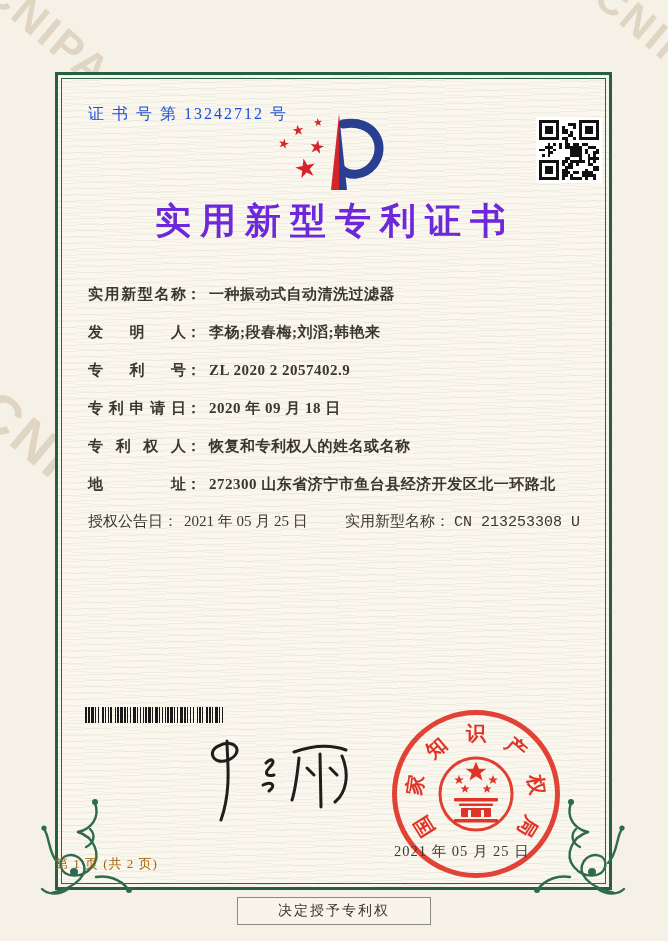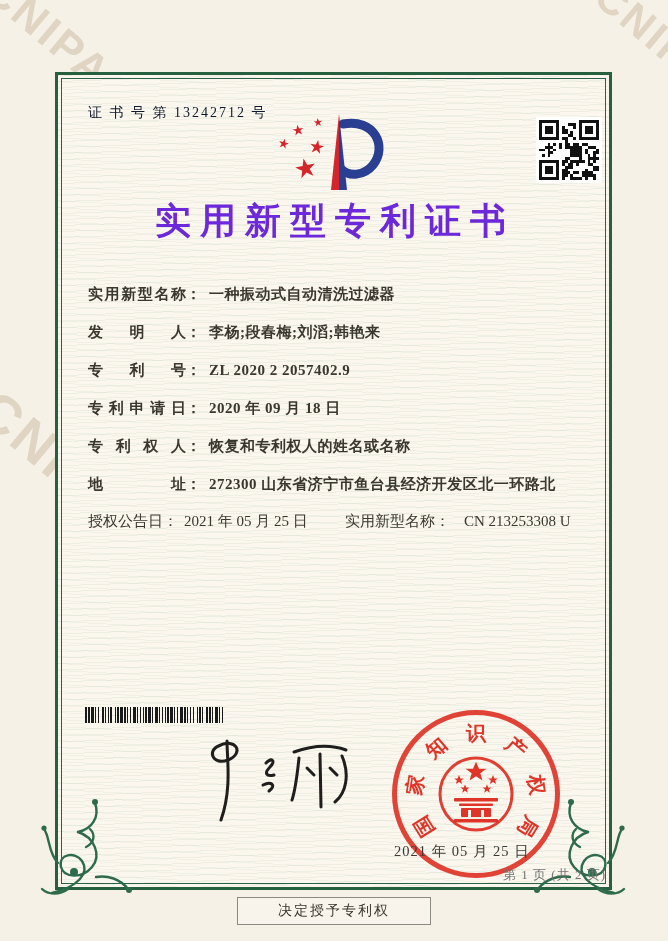--- a/index.html
+++ b/index.html
@@ -27,21 +27,21 @@
     background:
       repeating-linear-gradient(178deg, rgba(150,180,150,0.13) 0 1px, rgba(0,0,0,0) 1px 6px),
       repeating-linear-gradient(183deg, rgba(150,180,150,0.10) 0 1px, rgba(0,0,0,0) 1px 7px),
       #fbf7ee;
   }
   .frame-inner{position:absolute;inset:3px;border:1px solid #2a6247;pointer-events:none;}
   .flourish{position:absolute;width:112px;height:120px;}
   .flourish.bl{left:38px;bottom:44px;}
   .flourish.br{right:40px;bottom:44px;transform:scaleX(-1);}
   
-  .certno{position:absolute;left:88px;top:104px;font-size:14px;letter-spacing:2px;color:#0f172a;}
+  .certno{position:absolute;left:88px;top:104px;font-size:16px;letter-spacing:2px;color:#1d4ed8;}
   .logo{position:absolute;left:276px;top:110px;width:120px;height:92px;}
   .logo .star{position:absolute;color:#d4252b;line-height:1;}
   .qr{position:absolute;left:536px;top:117px;width:66px;height:66px;background:#fff;padding:3px;box-sizing:border-box;}
   .title{
     position:absolute;left:55px;top:197px;width:551px;text-align:center;
     font-size:36px;font-weight:bold;color:#6d28d9;letter-spacing:9px;text-indent:9px;
   }
   .fields{position:absolute;left:88px;top:284px;width:500px;font-size:15px;color:#3a372f;}
   .frow{height:38px;line-height:20px;white-space:nowrap;font-weight:bold;}
   .flabel{display:inline-block;width:98px;text-align:justify;text-align-last:justify;vertical-align:top;}
@@ -55,21 +55,21 @@
     text-align:justify;
   }
   .paras p{margin:0;text-indent:2em;}
   .barcode{position:absolute;left:85px;top:707px;height:16px;font-size:0;white-space:nowrap;}
   .signer{position:absolute;left:88px;top:758px;font-family:"Liberation Sans",sans-serif;font-size:16px;color:#2c2b28;line-height:28px;}
   .signature{position:absolute;left:190px;top:733px;width:175px;height:90px;}
   .seal{position:absolute;left:392px;top:710px;width:168px;height:168px;}
   .seal-ring{position:absolute;inset:0;border:5px solid rgba(221,42,29,0.88);border-radius:50%;}
   .seal-emblem{position:absolute;left:50%;top:50%;transform:translate(-50%,-50%);}
   .seal-date{position:absolute;left:394px;top:842px;font-size:14.5px;color:#3c3a35;letter-spacing:1px;z-index:5;}
-  .pagefoot{position:absolute;left:55px;top:855px;width:551px;text-align:right;font-size:13px;color:#737373;letter-spacing:1px;margin-top:11px;}
+  .pagefoot{position:absolute;left:55px;top:855px;width:551px;text-align:left;font-size:13px;color:#a16207;letter-spacing:1px;}
   .contnote{
     position:absolute;left:50%;top:897px;transform:translateX(-50%);
     border:1px solid #8a8a80;padding:4px 40px;font-size:14px;color:#3a372f;letter-spacing:2px;background:rgba(251,247,238,0.6);
   }
 </style>
 </head>
 <body>
 
 <div class="page">
 
@@ -283,21 +283,21 @@
       <span class="flabel">专利权人</span><span class="fcolon">：</span><span class="fvalue">恢复和专利权人的姓名或名称</span>
     </div>
     <div class="frow">
       <span class="flabel">地址</span><span class="fcolon">：</span><span class="fvalue">272300 山东省济宁市鱼台县经济开发区北一环路北</span>
     </div>
   </div>
 
   <div class="grantrow">
     <span>授权公告日</span><span>：</span><span style="margin-left:6px;">2021 年 05 月 25 日</span>
     <span class="grant2">
-      <span>实用新型名称</span><span>：</span><span style="margin-left:14px;">CN 213253308 U</span>
+      <span>实用新型名称</span><span>：</span><span style="margin-left:4px;font-family:Liberation Mono, monospace;">CN 213253308 U</span>
     </span>
   </div>
 
 
   <div class="barcode"><i style="display: inline-block; height: 100%; width: 2px; background: rgb(25, 25, 25);"></i><i style="display: inline-block; height: 100%; width: 1px; background: transparent;"></i><i style="display: inline-block; height: 100%; width: 2px; background: rgb(25, 25, 25);"></i><i style="display: inline-block; height: 100%; width: 1px; background: transparent;"></i><i style="display: inline-block; height: 100%; width: 3px; background: rgb(25, 25, 25);"></i><i style="display: inline-block; height: 100%; width: 1px; background: transparent;"></i><i style="display: inline-block; height: 100%; width: 1px; background: rgb(25, 25, 25);"></i><i style="display: inline-block; height: 100%; width: 2px; background: transparent;"></i><i style="display: inline-block; height: 100%; width: 1px; background: rgb(25, 25, 25);"></i><i style="display: inline-block; height: 100%; width: 3px; background: transparent;"></i><i style="display: inline-block; height: 100%; width: 2px; background: rgb(25, 25, 25);"></i><i style="display: inline-block; height: 100%; width: 1px; background: transparent;"></i><i style="display: inline-block; height: 100%; width: 1px; background: rgb(25, 25, 25);"></i><i style="display: inline-block; height: 100%; width: 2px; background: transparent;"></i><i style="display: inline-block; height: 100%; width: 1px; background: rgb(25, 25, 25);"></i><i style="display: inline-block; height: 100%; width: 1px; background: transparent;"></i><i style="display: inline-block; height: 100%; width: 2px; background: rgb(25, 25, 25);"></i><i style="display: inline-block; height: 100%; width: 3px; background: transparent;"></i><i style="display: inline-block; height: 100%; width: 1px; background: rgb(25, 25, 25);"></i><i style="display: inline-block; height: 100%; width: 1px; background: transparent;"></i><i style="display: inline-block; height: 100%; width: 2px; background: rgb(25, 25, 25);"></i><i style="display: inline-block; height: 100%; width: 1px; background: transparent;"></i><i style="display: inline-block; height: 100%; width: 3px; background: rgb(25, 25, 25);"></i><i style="display: inline-block; height: 100%; width: 1px; background: transparent;"></i><i style="display: inline-block; height: 100%; width: 2px; background: rgb(25, 25, 25);"></i><i style="display: inline-block; height: 100%; width: 1px; background: transparent;"></i><i style="display: inline-block; height: 100%; width: 1px; background: rgb(25, 25, 25);"></i><i style="display: inline-block; height: 100%; width: 2px; background: transparent;"></i><i style="display: inline-block; height: 100%; width: 1px; background: rgb(25, 25, 25);"></i><i style="display: inline-block; height: 100%; width: 2px; background: transparent;"></i><i style="display: inline-block; height: 100%; width: 3px; background: rgb(25, 25, 25);"></i><i style="display: inline-block; height: 100%; width: 1px; background: transparent;"></i><i style="display: inline-block; height: 100%; width: 1px; background: rgb(25, 25, 25);"></i><i style="display: inline-block; height: 100%; width: 2px; background: transparent;"></i><i style="display: inline-block; height: 100%; width: 1px; background: rgb(25, 25, 25);"></i><i style="display: inline-block; height: 100%; width: 2px; background: transparent;"></i><i style="display: inline-block; height: 100%; width: 1px; background: rgb(25, 25, 25);"></i><i style="display: inline-block; height: 100%; width: 1px; background: transparent;"></i><i style="display: inline-block; height: 100%; width: 2px; background: rgb(25, 25, 25);"></i><i style="display: inline-block; height: 100%; width: 1px; background: transparent;"></i><i style="display: inline-block; height: 100%; width: 3px; background: rgb(25, 25, 25);"></i><i style="display: inline-block; height: 100%; width: 1px; background: transparent;"></i><i style="display: inline-block; height: 100%; width: 1px; background: rgb(25, 25, 25);"></i><i style="display: inline-block; height: 100%; width: 2px; background: transparent;"></i><i style="display: inline-block; height: 100%; width: 3px; background: rgb(25, 25, 25);"></i><i style="display: inline-block; height: 100%; width: 1px; background: transparent;"></i><i style="display: inline-block; height: 100%; width: 1px; background: rgb(25, 25, 25);"></i><i style="display: inline-block; height: 100%; width: 2px; background: transparent;"></i><i style="display: inline-block; height: 100%; width: 1px; background: rgb(25, 25, 25);"></i><i style="display: inline-block; height: 100%; width: 2px; background: transparent;"></i><i style="display: inline-block; height: 100%; width: 1px; background: rgb(25, 25, 25);"></i><i style="display: inline-block; height: 100%; width: 1px; background: transparent;"></i><i style="display: inline-block; height: 100%; width: 2px; background: rgb(25, 25, 25);"></i><i style="display: inline-block; height: 100%; width: 1px; background: transparent;"></i><i style="display: inline-block; height: 100%; width: 3px; background: rgb(25, 25, 25);"></i><i style="display: inline-block; height: 100%; width: 1px; background: transparent;"></i><i style="display: inline-block; height: 100%; width: 1px; background: rgb(25, 25, 25);"></i><i style="display: inline-block; height: 100%; width: 2px; background: transparent;"></i><i style="display: inline-block; height: 100%; width: 1px; background: rgb(25, 25, 25);"></i><i style="display: inline-block; height: 100%; width: 2px; background: transparent;"></i><i style="display: inline-block; height: 100%; width: 3px; background: rgb(25, 25, 25);"></i><i style="display: inline-block; height: 100%; width: 1px; background: transparent;"></i><i style="display: inline-block; height: 100%; width: 2px; background: rgb(25, 25, 25);"></i><i style="display: inline-block; height: 100%; width: 1px; background: transparent;"></i><i style="display: inline-block; height: 100%; width: 1px; background: rgb(25, 25, 25);"></i><i style="display: inline-block; height: 100%; width: 2px; background: transparent;"></i><i style="display: inline-block; height: 100%; width: 1px; background: rgb(25, 25, 25);"></i><i style="display: inline-block; height: 100%; width: 2px; background: transparent;"></i><i style="display: inline-block; height: 100%; width: 1px; background: rgb(25, 25, 25);"></i><i style="display: inline-block; height: 100%; width: 3px; background: transparent;"></i><i style="display: inline-block; height: 100%; width: 1px; background: rgb(25, 25, 25);"></i><i style="display: inline-block; height: 100%; width: 1px; background: transparent;"></i><i style="display: inline-block; height: 100%; width: 2px; background: rgb(25, 25, 25);"></i><i style="display: inline-block; height: 100%; width: 1px; background: transparent;"></i><i style="display: inline-block; height: 100%; width: 1px; background: rgb(25, 25, 25);"></i><i style="display: inline-block; height: 100%; width: 3px; background: transparent;"></i><i style="display: inline-block; height: 100%; width: 2px; background: rgb(25, 25, 25);"></i><i style="display: inline-block; height: 100%; width: 1px; background: transparent;"></i><i style="display: inline-block; height: 100%; width: 2px; background: rgb(25, 25, 25);"></i><i style="display: inline-block; height: 100%; width: 1px; background: transparent;"></i><i style="display: inline-block; height: 100%; width: 1px; background: rgb(25, 25, 25);"></i><i style="display: inline-block; height: 100%; width: 2px; background: transparent;"></i><i style="display: inline-block; height: 100%; width: 3px; background: rgb(25, 25, 25);"></i><i style="display: inline-block; height: 100%; width: 1px; background: transparent;"></i><i style="display: inline-block; height: 100%; width: 1px; background: rgb(25, 25, 25);"></i><i style="display: inline-block; height: 100%; width: 2px; background: transparent;"></i><i style="display: inline-block; height: 100%; width: 1px; background: rgb(25, 25, 25);"></i><i style="display: inline-block; height: 100%; width: 2px; background: transparent;"></i></div>
 
 
   <svg class="signature" viewBox="0 0 175 90">
     <g fill="none" stroke="#1f1e1c" stroke-width="3" stroke-linecap="round" stroke-linejoin="round">
       <path d="M28,13 C46,4 55,20 38,27 C22,33 16,16 31,12"></path>

